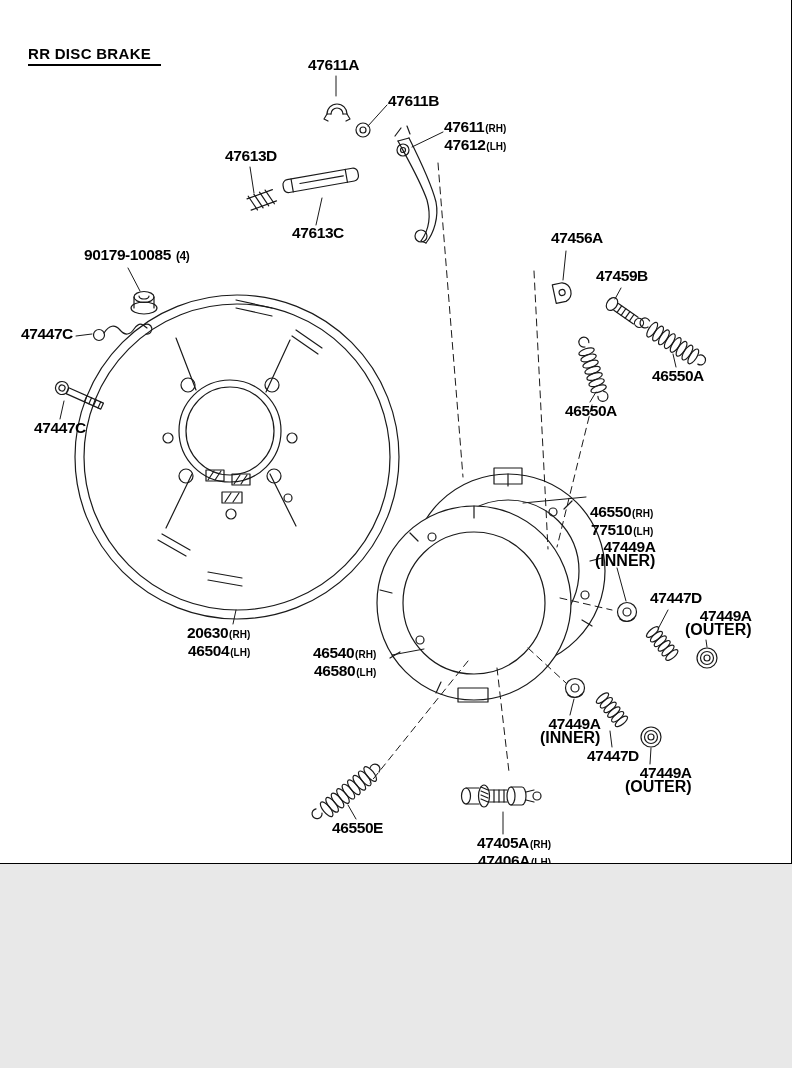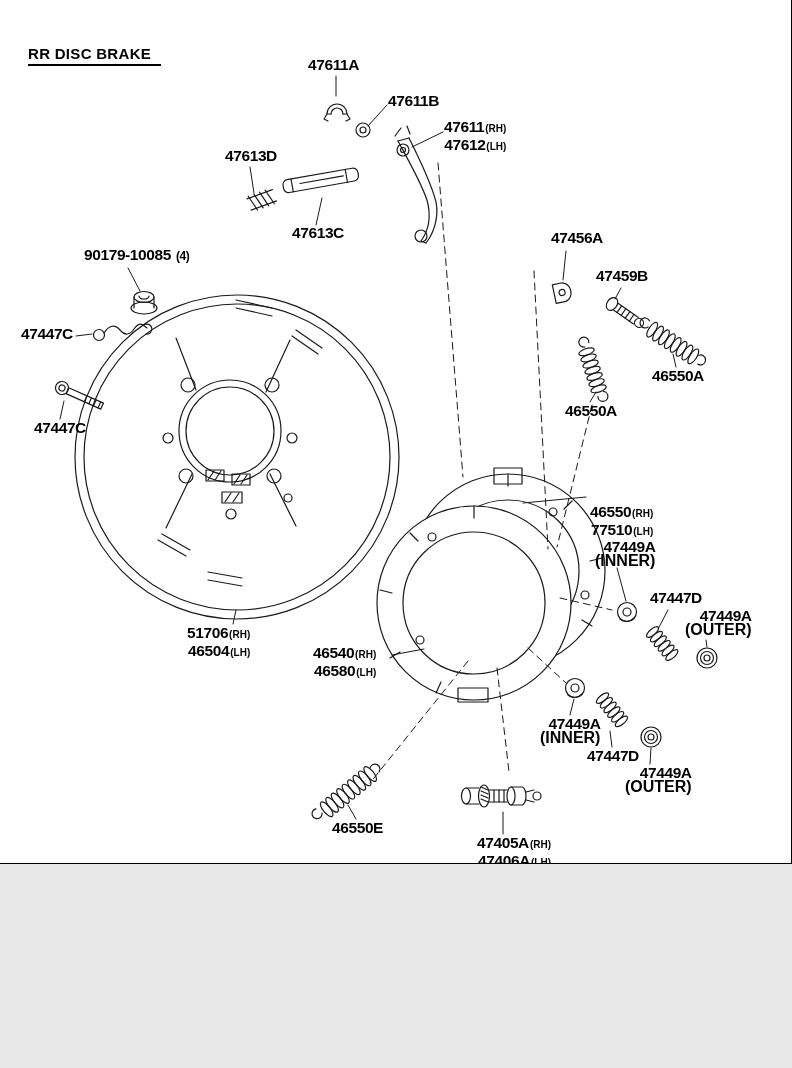--- a/index.html
+++ b/index.html
@@ -308,21 +308,21 @@
   </div>
 
   <div class="lbl" style="left:650px;top:590px;">47447D</div>
 
   <div class="lbl" style="left:685px;top:608px;">
     <span>47449A</span>
     <span class="pos">(OUTER)</span>
   </div>
 
   <div class="lbl" style="left:187px;top:625px;">
-    <div><span>51706</span><span class="sub">(RH)</span></div>
+    <div><span>20630</span><span class="sub">(RH)</span></div>
     <div><span>46504</span><span class="sub">(LH)</span></div>
   </div>
 
   <div class="lbl" style="left:313px;top:645px;">
     <div><span>46540</span><span class="sub">(RH)</span></div>
     <div><span>46580</span><span class="sub">(LH)</span></div>
   </div>
 
   <div class="lbl" style="left:540px;top:716px;">
     <span>47449A</span>

